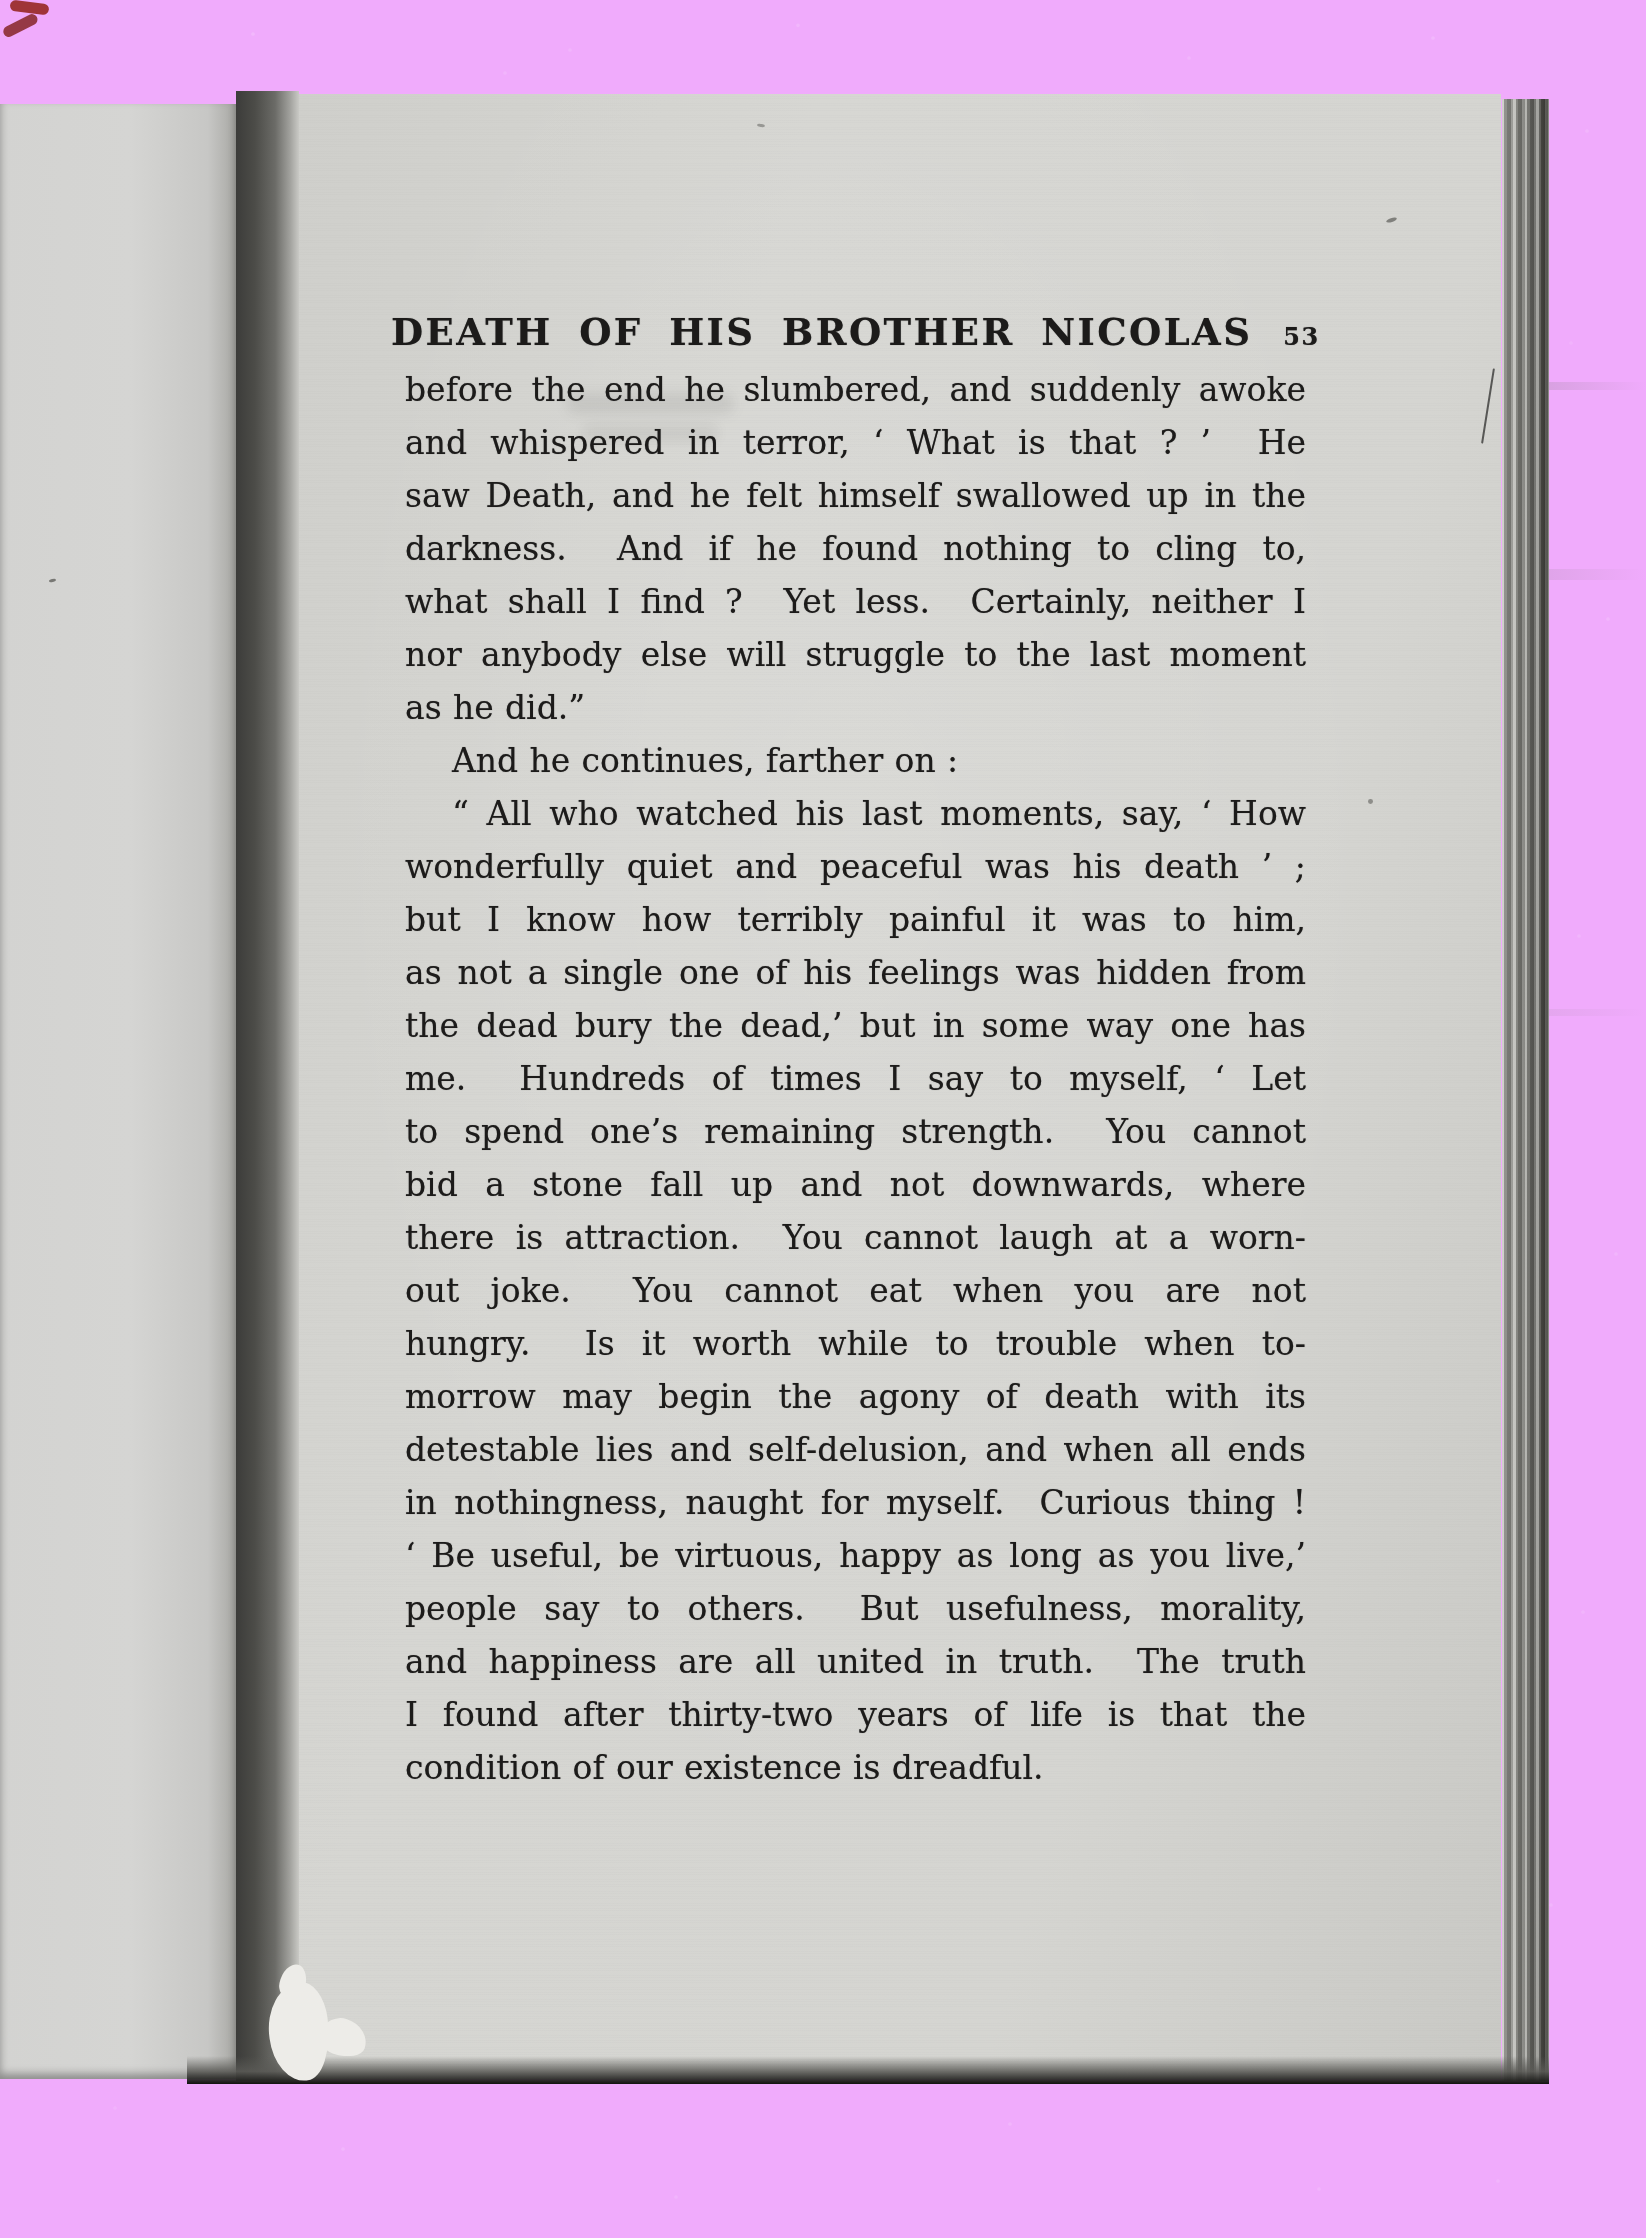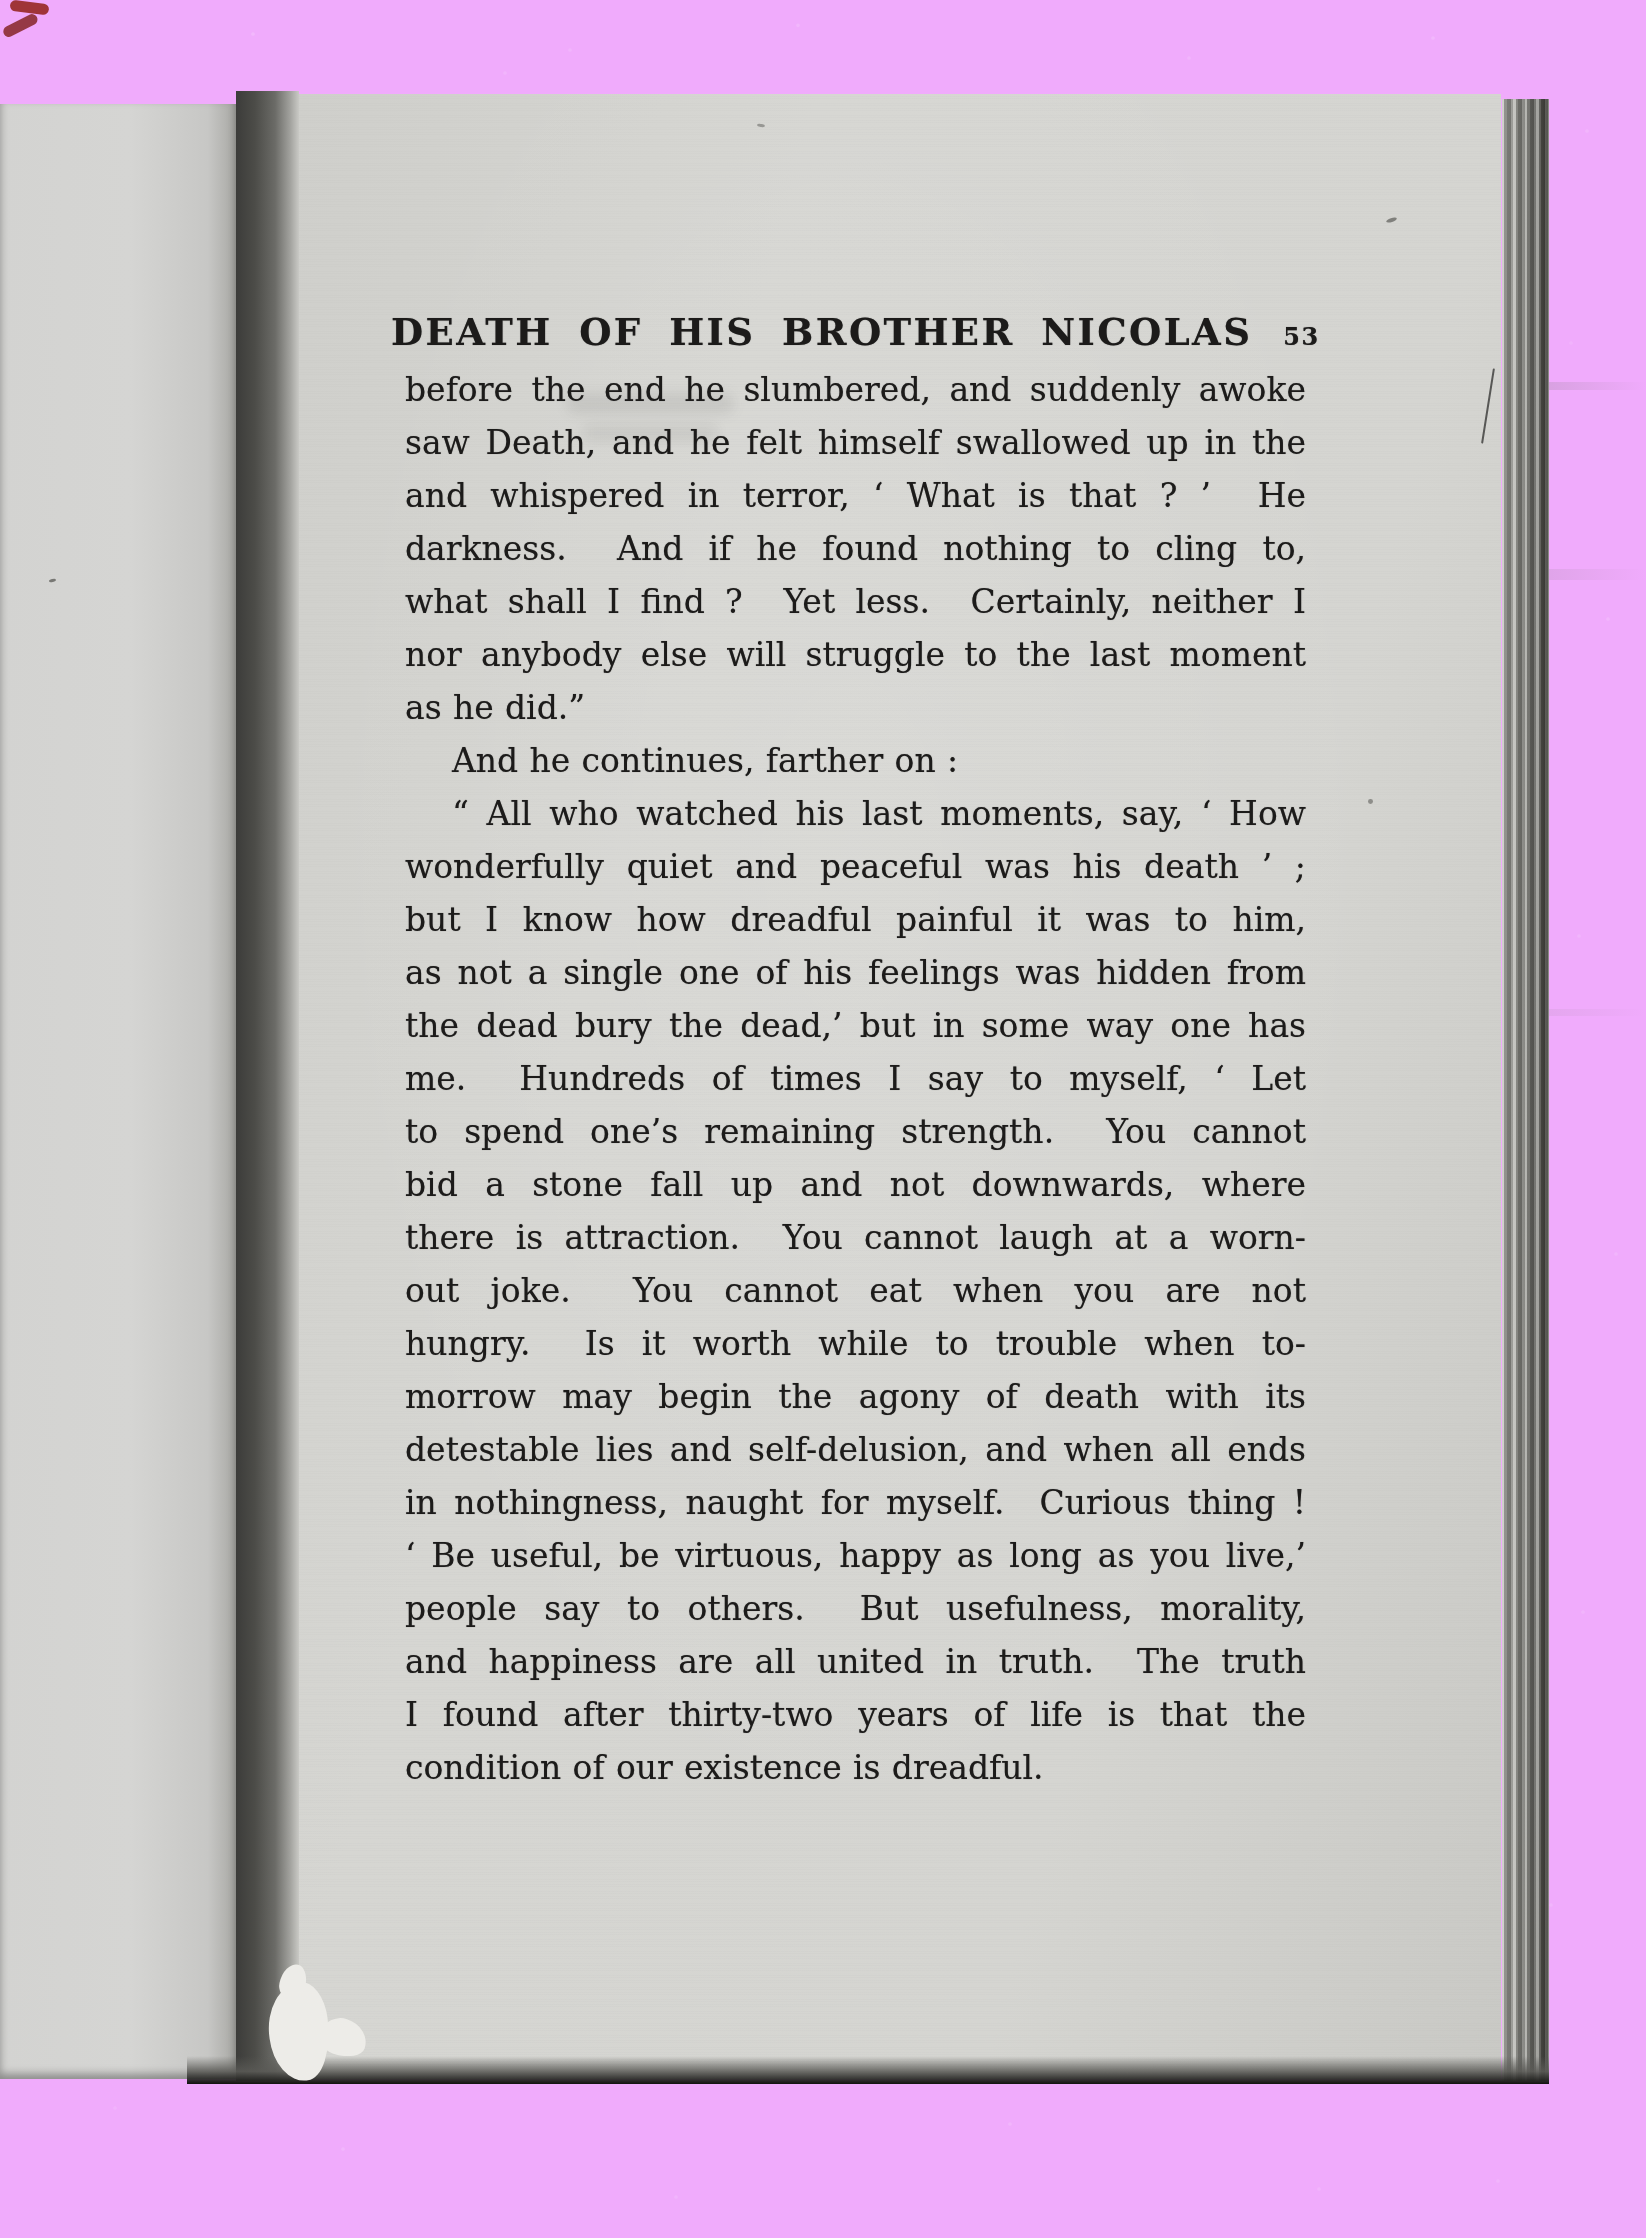--- a/index.html
+++ b/index.html
@@ -120,30 +120,30 @@
   <div class="ghost g1"></div>
   <div class="ghost g2"></div>
 
   <div class="header-line">
     <span class="page-title">DEATH OF HIS BROTHER NICOLAS</span>
     <span class="page-number">53</span>
   </div>
 
   <div class="text-block">
       <div class="line">before the end he slumbered, and suddenly awoke</div>
+      <div class="line">and whispered in terror, ‘ What is that ? ’  He</div>
       <div class="line">saw Death, and he felt himself swallowed up in the</div>
-      <div class="line">and whispered in terror, ‘ What is that ? ’  He</div>
       <div class="line">darkness.  And if he found nothing to cling to,</div>
       <div class="line">what shall I find ?  Yet less.  Certainly, neither I</div>
       <div class="line">nor anybody else will struggle to the last moment</div>
       <div class="line line--end">as he did.”</div>
       <div class="line line--indent line--end">And he continues, farther on :</div>
       <div class="line line--indent">“ All who watched his last moments, say, ‘ How</div>
       <div class="line">wonderfully quiet and peaceful was his death ’ ;</div>
-      <div class="line">but I know how dreadful painful it was to him,</div>
+      <div class="line">but I know how terribly painful it was to him,</div>
       <div class="line">as not a single one of his feelings was hidden from</div>
       <div class="line">the dead bury the dead,’ but in some way one has</div>
       <div class="line">me.  Hundreds of times I say to myself, ‘ Let</div>
       <div class="line">to spend one’s remaining strength.  You cannot</div>
       <div class="line">bid a stone fall up and not downwards, where</div>
       <div class="line">there is attraction.  You cannot laugh at a worn-</div>
       <div class="line">out joke.  You cannot eat when you are not</div>
       <div class="line">hungry.  Is it worth while to trouble when to-</div>
       <div class="line">morrow may begin the agony of death with its</div>
       <div class="line">detestable lies and self-delusion, and when all ends</div>

